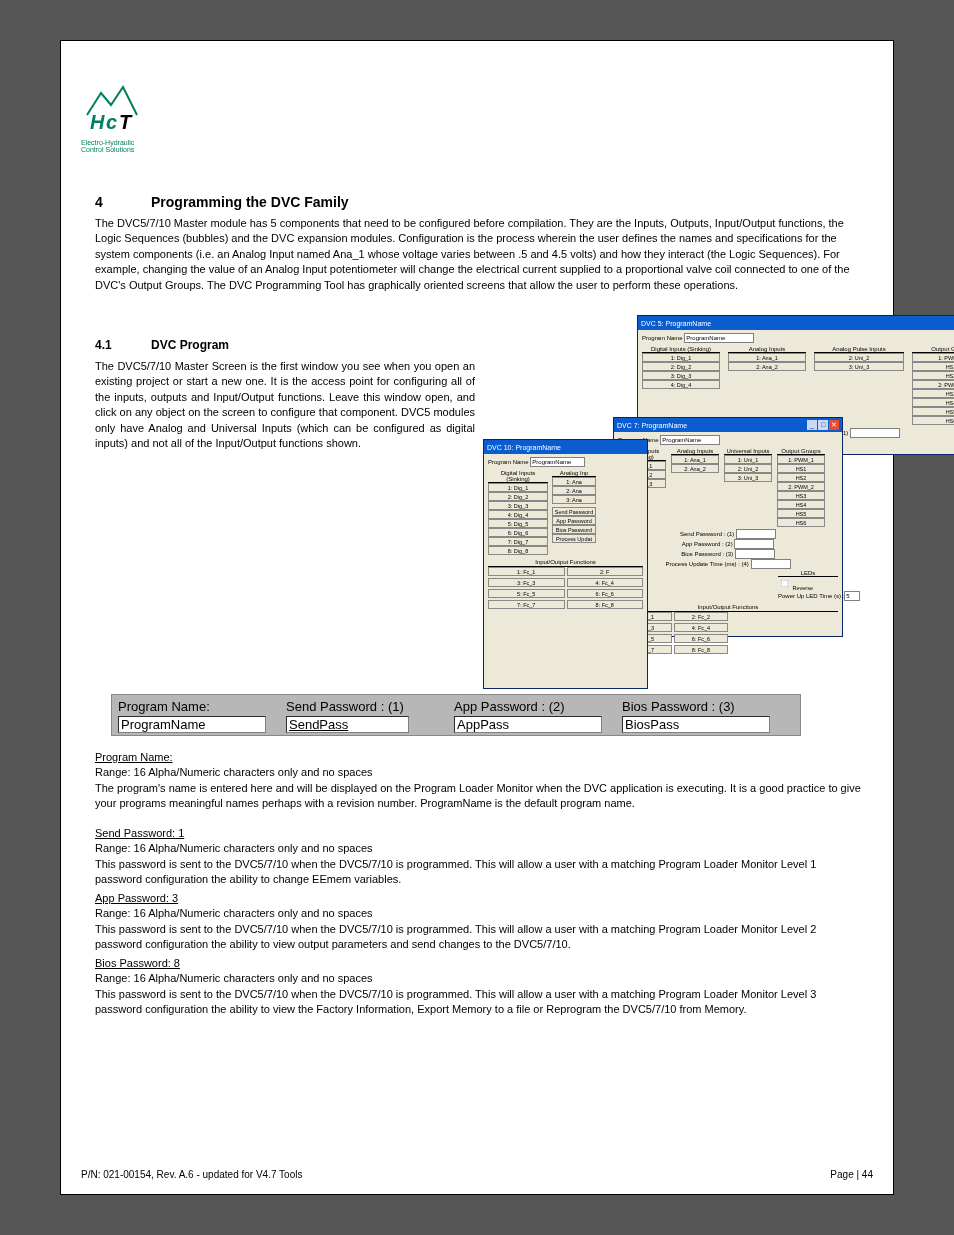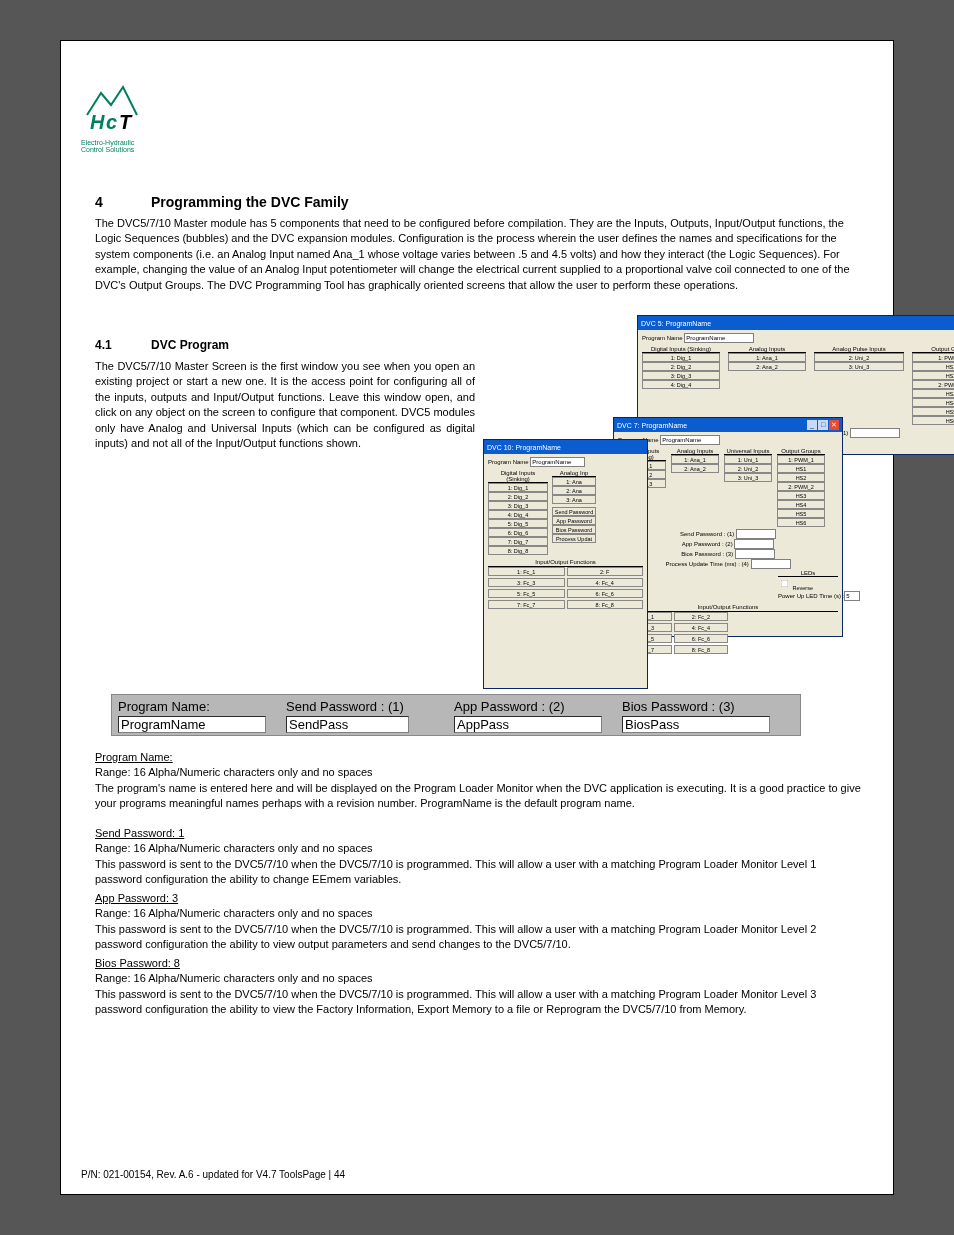--- a/index.html
+++ b/index.html
@@ -25,21 +25,21 @@
 .sect{font-size:6px;text-align:center;border-bottom:1px solid #000;padding:1px 0}
 .rowbtn{height:9px;font-size:5.5px;text-align:center;border:1px solid #888;background:#ece9d8;line-height:8px;cursor:pointer}
 .colh{font-size:6px;text-align:center;border-bottom:1px solid #000}
 
 
 .strip{position:absolute;left:50px;top:653px;width:690px;height:42px;background:#b7b7b7;border:1px solid #888;display:flex;gap:18px;padding:4px 6px}
 .strip .cell{display:flex;flex-direction:column;gap:2px}
 .strip .cell .lbl2{font-size:13px}
 .strip .cell input{height:18px;font-size:13px;border:1px inset #808080;background:#fff;padding:0 2px}
 
-.footer{position:absolute;left:20px;right:20px;bottom:14px;font-size:10px;display:flex;}
+.footer{position:absolute;left:20px;right:20px;bottom:14px;font-size:10px;display:flex;justify-content:space-between}
 </style>
 </head>
 <body>
 
 <div class="page">
 
 <div class="logo">
 <svg width="64" height="58" viewBox="0 0 64 58">
 <polyline points="6,34 20,12 30,24 42,6 56,34" fill="none" stroke="#008060" stroke-width="2"></polyline>
 <text x="9" y="48" font-size="20" font-weight="bold" font-style="italic" fill="#008060" font-family="Arial">H</text>
@@ -231,21 +231,21 @@
  </div>
 </div>
 
 <div class="strip">
  <div class="cell" style="width:150px">
         <span class="lbl2">Program Name:</span>
         <input style="width: 148px;" value="ProgramName">
       </div>
  <div class="cell" style="width:150px">
         <span class="lbl2">Send Password : (1)</span>
-        <input style="width: 123px;" value="SendPass">
+        <input style="width: 123px; text-decoration: underline;" value="SendPass">
       </div>
  <div class="cell" style="width:150px">
         <span class="lbl2">App Password : (2)</span>
         <input style="width: 148px;" value="AppPass">
       </div>
  <div class="cell" style="width:150px">
         <span class="lbl2">Bios Password : (3)</span>
         <input style="width: 148px;" value="BiosPass">
       </div>
 </div>

